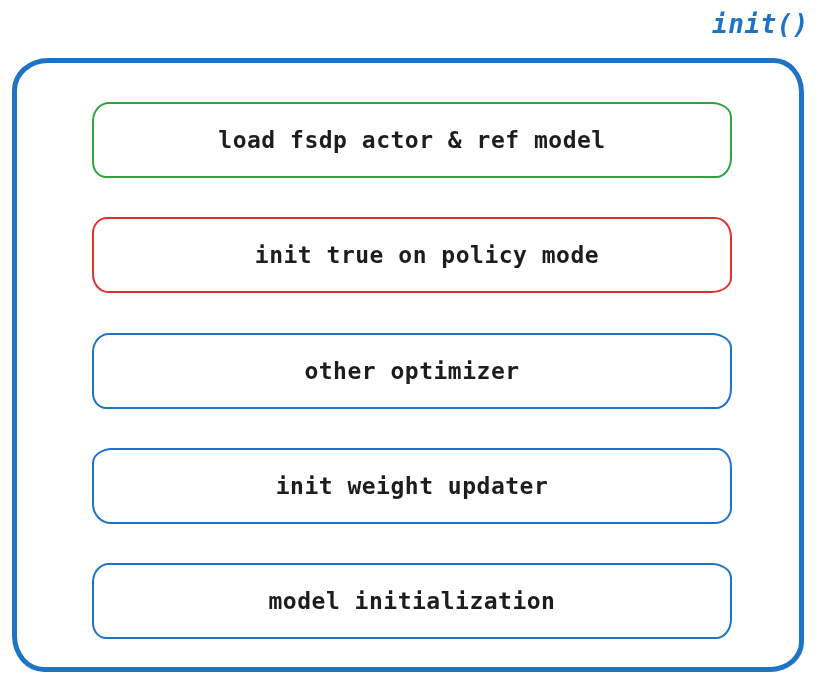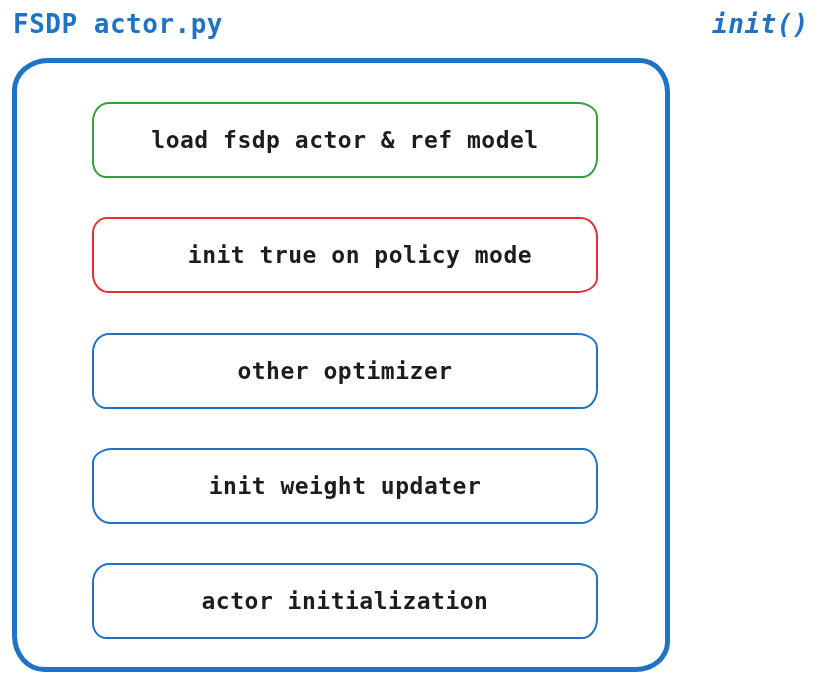--- a/index.html
+++ b/index.html
@@ -27,21 +27,21 @@
     color: var(--blue);
     letter-spacing: 0.5px;
     white-space: nowrap;
   }
   .hdr-left  { left: 13px; }
   .hdr-right { right: 13px; font-style: italic; }
   .outer {
     position: absolute;
     left: 12px;
     top: 58px;
-    width: 658px;
+    width: 792px;
     height: 614px;
     box-sizing: border-box;
     border: 5px solid var(--blue);
     border-radius: 36px 30px 34px 32px / 32px 34px 30px 36px;
     display: flex;
     flex-direction: column;
     justify-content: space-between;
     padding: 39px 67px 28px 75px;
   }
   .step {
@@ -65,21 +65,20 @@
     color: var(--text);
     letter-spacing: 0.5px;
     white-space: nowrap;
   }
 </style>
 </head>
 <body>
 
 <div class="canvas">
 
-  <div class="hdr hdr-left">FSDP actor.py</div>
 
   <div class="hdr hdr-right">init()</div>
 
   <div class="outer">
 
     <div class="step" data-color="green">
       <span class="step-label">load fsdp actor &amp; ref model</span>
     </div>
 
     <div class="step" data-color="red">
@@ -88,17 +87,17 @@
 
     <div class="step" data-color="blue">
       <span class="step-label">other optimizer</span>
     </div>
 
     <div class="step" data-color="blue">
       <span class="step-label">init weight updater</span>
     </div>
 
     <div class="step" data-color="blue">
-      <span class="step-label">actor initialization</span>
+      <span class="step-label">model initialization</span>
     </div>
 
   </div>
 </div>
 
 </body></html>

